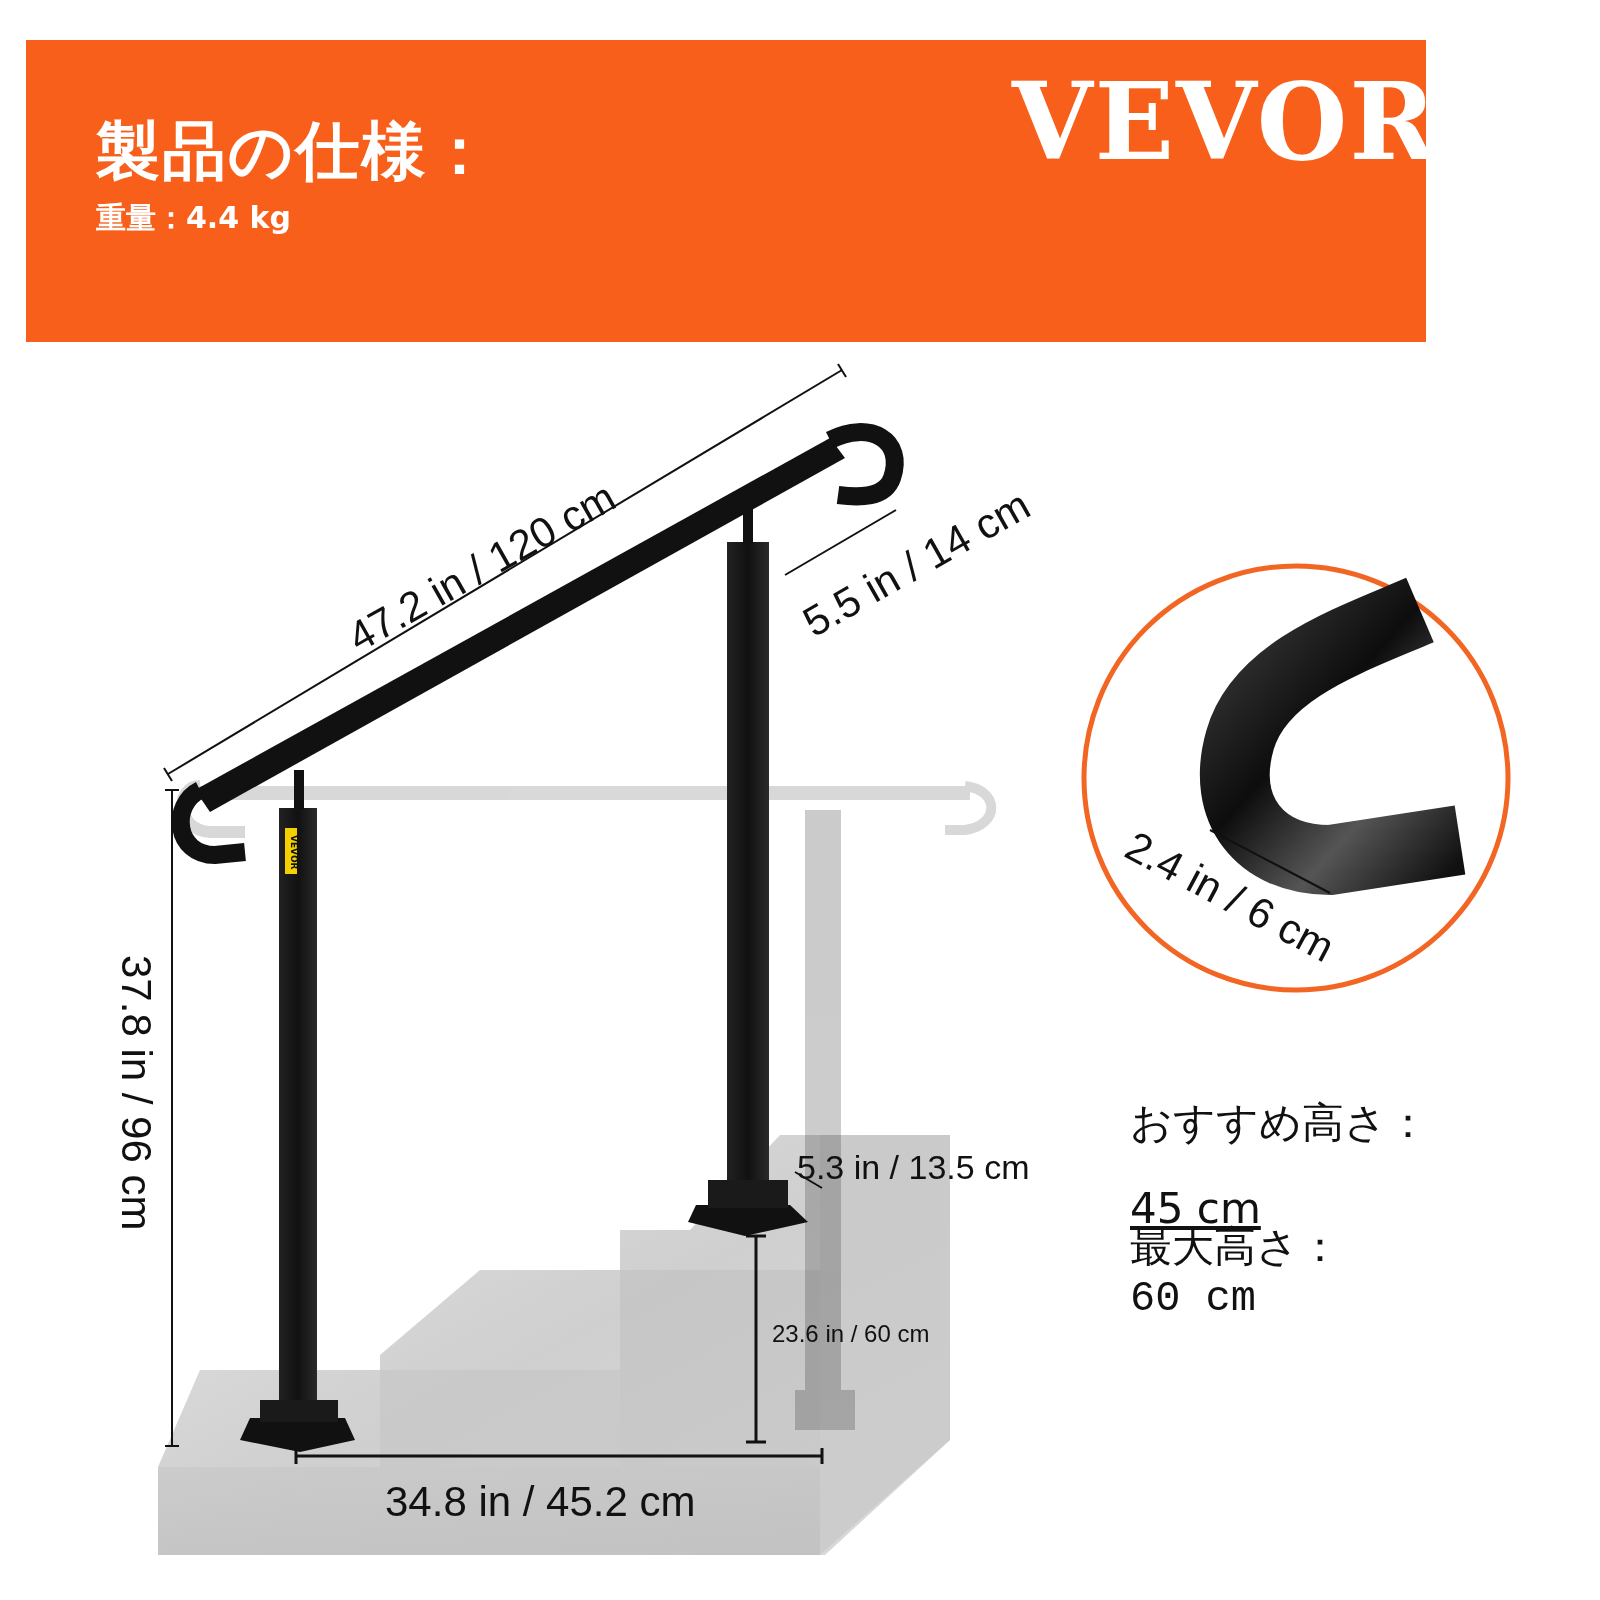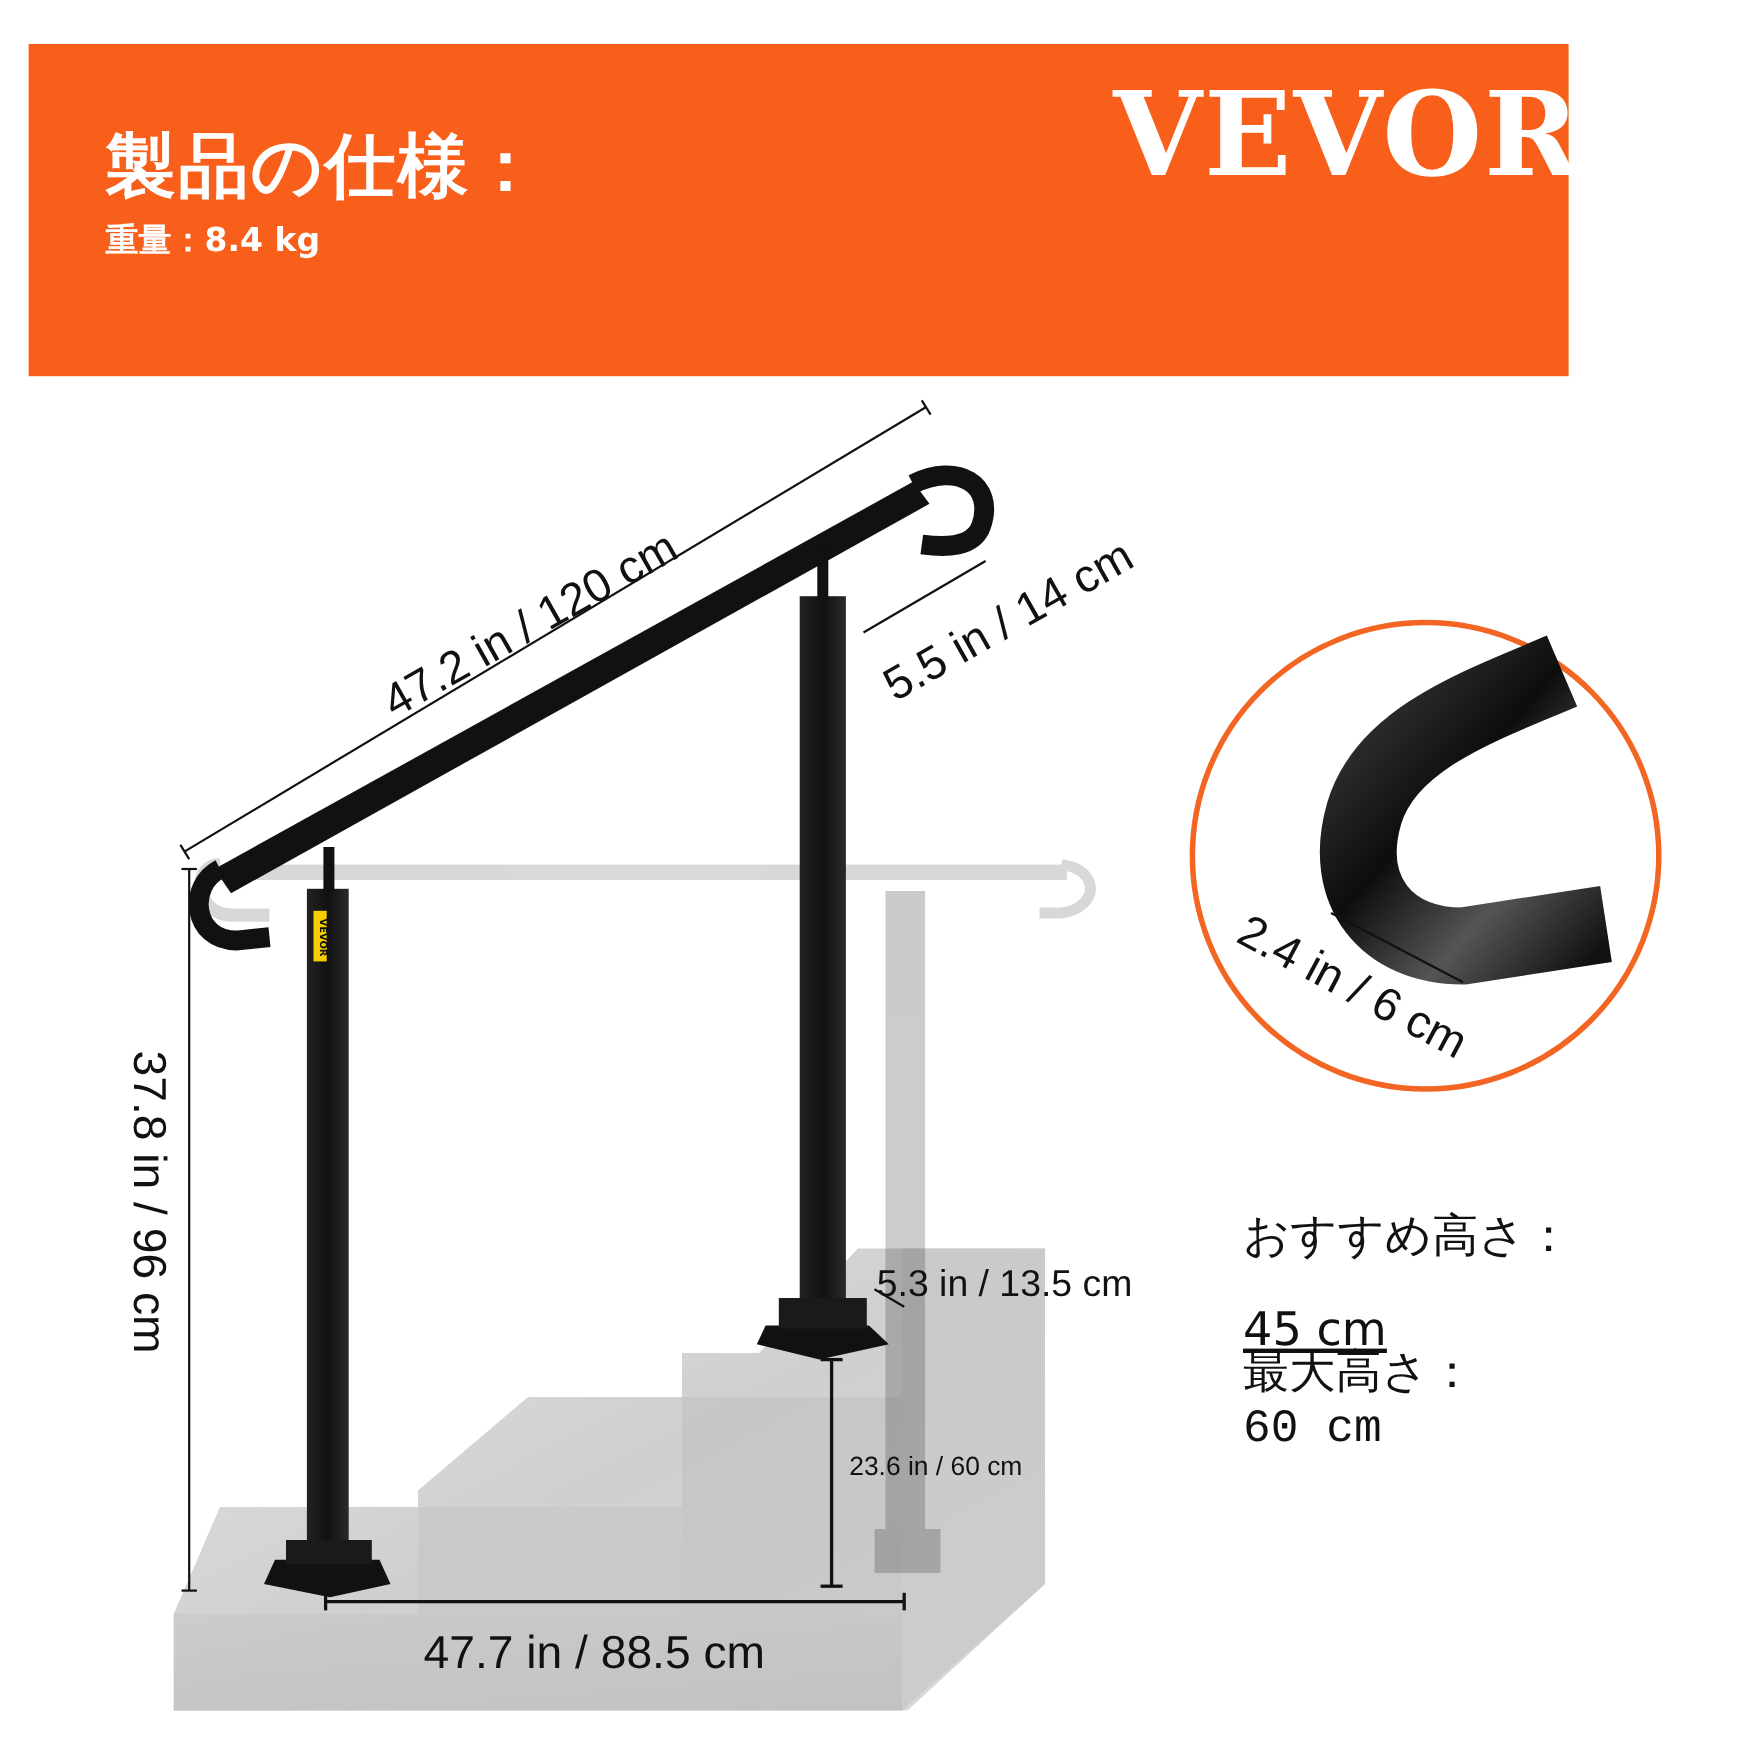--- a/index.html
+++ b/index.html
@@ -11,21 +11,21 @@
   .logo-reg { position:absolute; left:1452px; top:72px; color:#fff; font-size:22px; }
   .diagram { position:absolute; left:0; top:0; width:1600px; height:1600px; }
   .dim { position:absolute; color:#111; font-family:"Liberation Sans", sans-serif; white-space:nowrap; transform-origin:left top; }
   .side-text { position:absolute; left:1130px; color:#111; font-family:"DejaVu Sans", sans-serif; font-size:42px; line-height:50px;text-align:center; }
 </style>
 </head>
 <body>
 
 <div class="banner">
   <div class="banner-title">製品の仕様：</div>
-  <div class="banner-weight">重量：8.4 kg</div>
+  <div class="banner-weight">重量：4.4 kg</div>
 </div>
 <div class="logo">VEVOR</div>
 <div class="logo-reg">®</div>
 
 <svg class="diagram" width="1600" height="1600" viewBox="0 0 1600 1600">
   <defs>
     <linearGradient id="marble" x1="0" y1="0" x2="1" y2="1">
       <stop offset="0" stop-color="#e4e4e4"></stop>
       <stop offset="0.5" stop-color="#cfcfcf"></stop>
       <stop offset="1" stop-color="#dadada"></stop>
@@ -107,19 +107,19 @@
     <path d="M1420,610 C1350,640 1260,670 1240,740 C1220,810 1260,860 1330,860 L1460,840" stroke="url(#hookGrad)" stroke-width="70" fill="none" stroke-linecap="butt"></path>
     <line x1="1210" y1="830" x2="1330" y2="893" stroke="#111" stroke-width="2"></line>
   </g>
 </svg>
 
 <div class="dim" style="left:340px;top:620px;font-size:42px;transform:rotate(-29.5deg);">47.2 in / 120 cm</div>
 <div class="dim" style="left:795px;top:605px;font-size:42px;transform:rotate(-29.5deg);">5.5 in / 14 cm</div>
 <div class="dim" style="left:160px;top:955px;font-size:42px;transform:rotate(90deg);">37.8 in / 96 cm</div>
 <div class="dim" style="left:797px;top:1148px;font-size:34px;text-align:right;">5.3 in / 13.5 cm</div>
 <div class="dim" style="left:772px;top:1320px;font-size:24px;">23.6 in / 60 cm</div>
-<div class="dim" style="left:385px;top:1478px;font-size:42px;">47.7 in / 88.5 cm</div>
+<div class="dim" style="left:385px;top:1478px;font-size:42px;">34.8 in / 45.2 cm</div>
 <div class="dim" style="left:1140px;top:822px;font-size:42px;transform:rotate(28deg);">2.4 in / 6 cm</div>
 
 <div class="side-text" style="top:1098px;">おすすめ高さ：</div>
 <div class="side-text" style="top:1184px;text-decoration:underline;">45 cm</div>
 <div class="side-text" style="top:1222px;">最大高さ：</div>
 <div class="side-text" style="top:1274px;font-family:Liberation Mono, monospace;">60 cm</div>
 
 </body></html>

